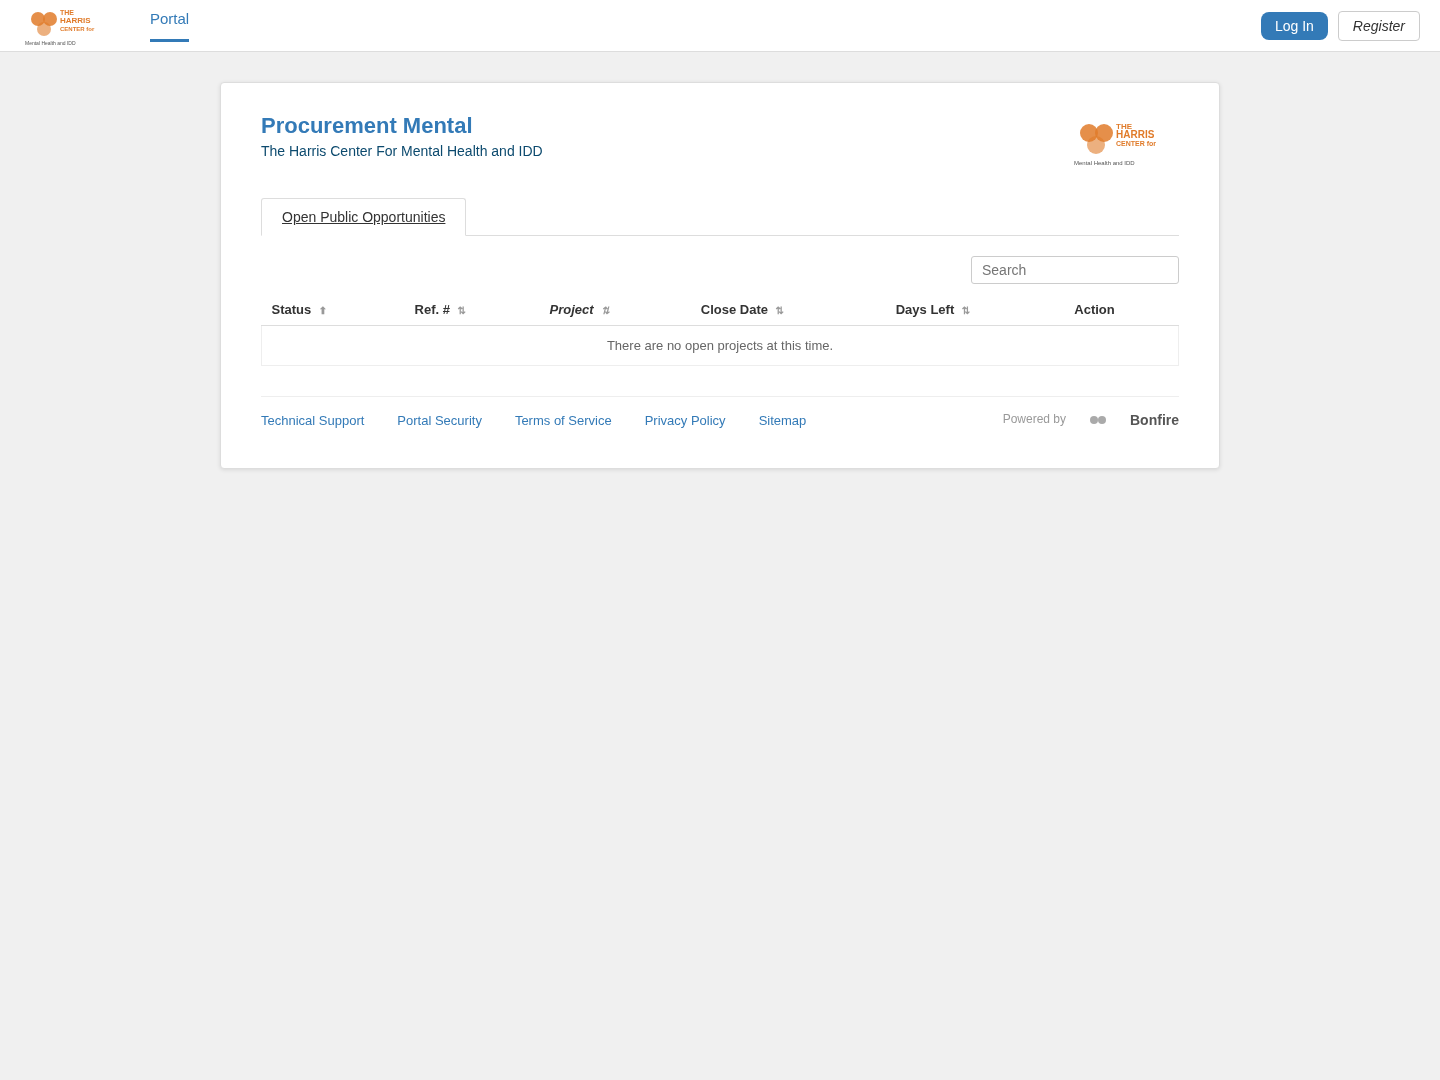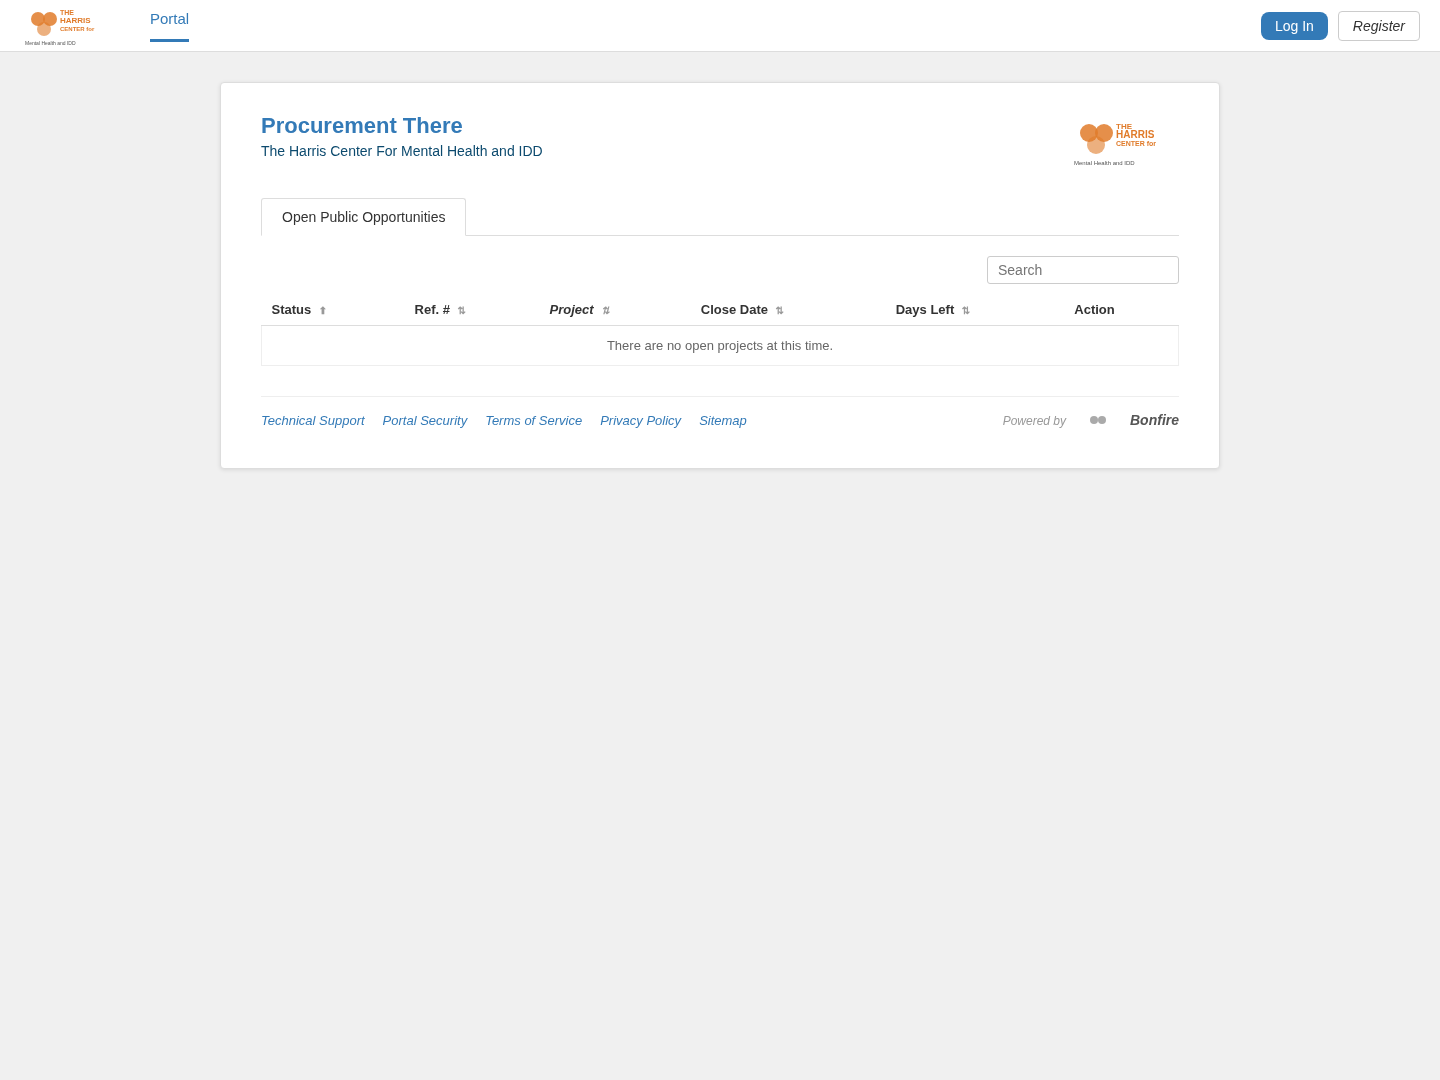--- a/index.html
+++ b/index.html
@@ -110,37 +110,38 @@
       font-size: 14px;
       text-decoration: none;
     }
     .tab-active {
       border: 1px solid #ddd;
       border-bottom: 1px solid #fff;
       color: #333;
       background: #fff;
       margin-bottom: -1px;
       border-radius: 3px 3px 0 0;
+      text-decoration: underline;
     }
     .tab-inactive {
       color: #337ab7;
       border: none;
       background: transparent;
     }
 
     
     .search-row {
       display: flex;
       justify-content: flex-end;
       margin-bottom: 10px;
     }
     .search-input {
       border: 1px solid #ccc;
       padding: 5px 10px;
-      width: 192px;
+      width: 208px;
       border-radius: 3px;
       font-size: 14px;
       color: #999;
     }
 
     
     .data-table {
       width: 100%;
       border-collapse: collapse;
     }
@@ -173,35 +174,33 @@
     .portal-footer {
       display: flex;
       justify-content: space-between;
       align-items: center;
       margin-top: 30px;
       padding-top: 15px;
       border-top: 1px solid #eee;
     }
     .footer-links {
       display: flex;
-      gap: 18px;
-      font-style: italic;
+      gap: 33px;
     }
     .footer-link {
       color: #337ab7;
       text-decoration: none;
       font-size: 13px;
     }
     .powered-by {
       display: flex;
-      align-items: flex-end;
+      align-items: flex-start;
       gap: 22px;
       font-size: 12px;
       color: #999;
-      font-style: italic;
     }
     .bonfire-logo {
       font-size: 14px;
       font-weight: bold;
       color: #555;
     }
 
     
     .harris-logo-small {
       width: 100px;
@@ -236,21 +235,21 @@
   <div class="nav-right">
     <button class="btn-login">Log In</button>
     <button class="btn-register">Register</button>
   </div>
 </nav>
 
 <div class="main-wrapper">
 
   <div class="portal-header">
     <div class="portal-title-area">
-      <h1>Procurement There</h1>
+      <h1>Procurement Mental</h1>
       <h2>The Harris Center For Mental Health and IDD</h2>
     </div>
     <div class="portal-logo">
 
       <svg class="harris-logo-large" viewBox="0 0 110 60">
         <circle cx="20" cy="20" r="9" fill="#e07b2a" opacity="0.85"></circle>
         <circle cx="35" cy="20" r="9" fill="#e07b2a" opacity="0.85"></circle>
         <circle cx="27" cy="32" r="9" fill="#e07b2a" opacity="0.6"></circle>
         <text x="47" y="16" font-size="8" font-weight="bold" fill="#e07b2a" font-family="Arial">THE</text>
         <text x="47" y="25" font-size="10" font-weight="bold" fill="#e07b2a" font-family="Arial">HARRIS</text>

